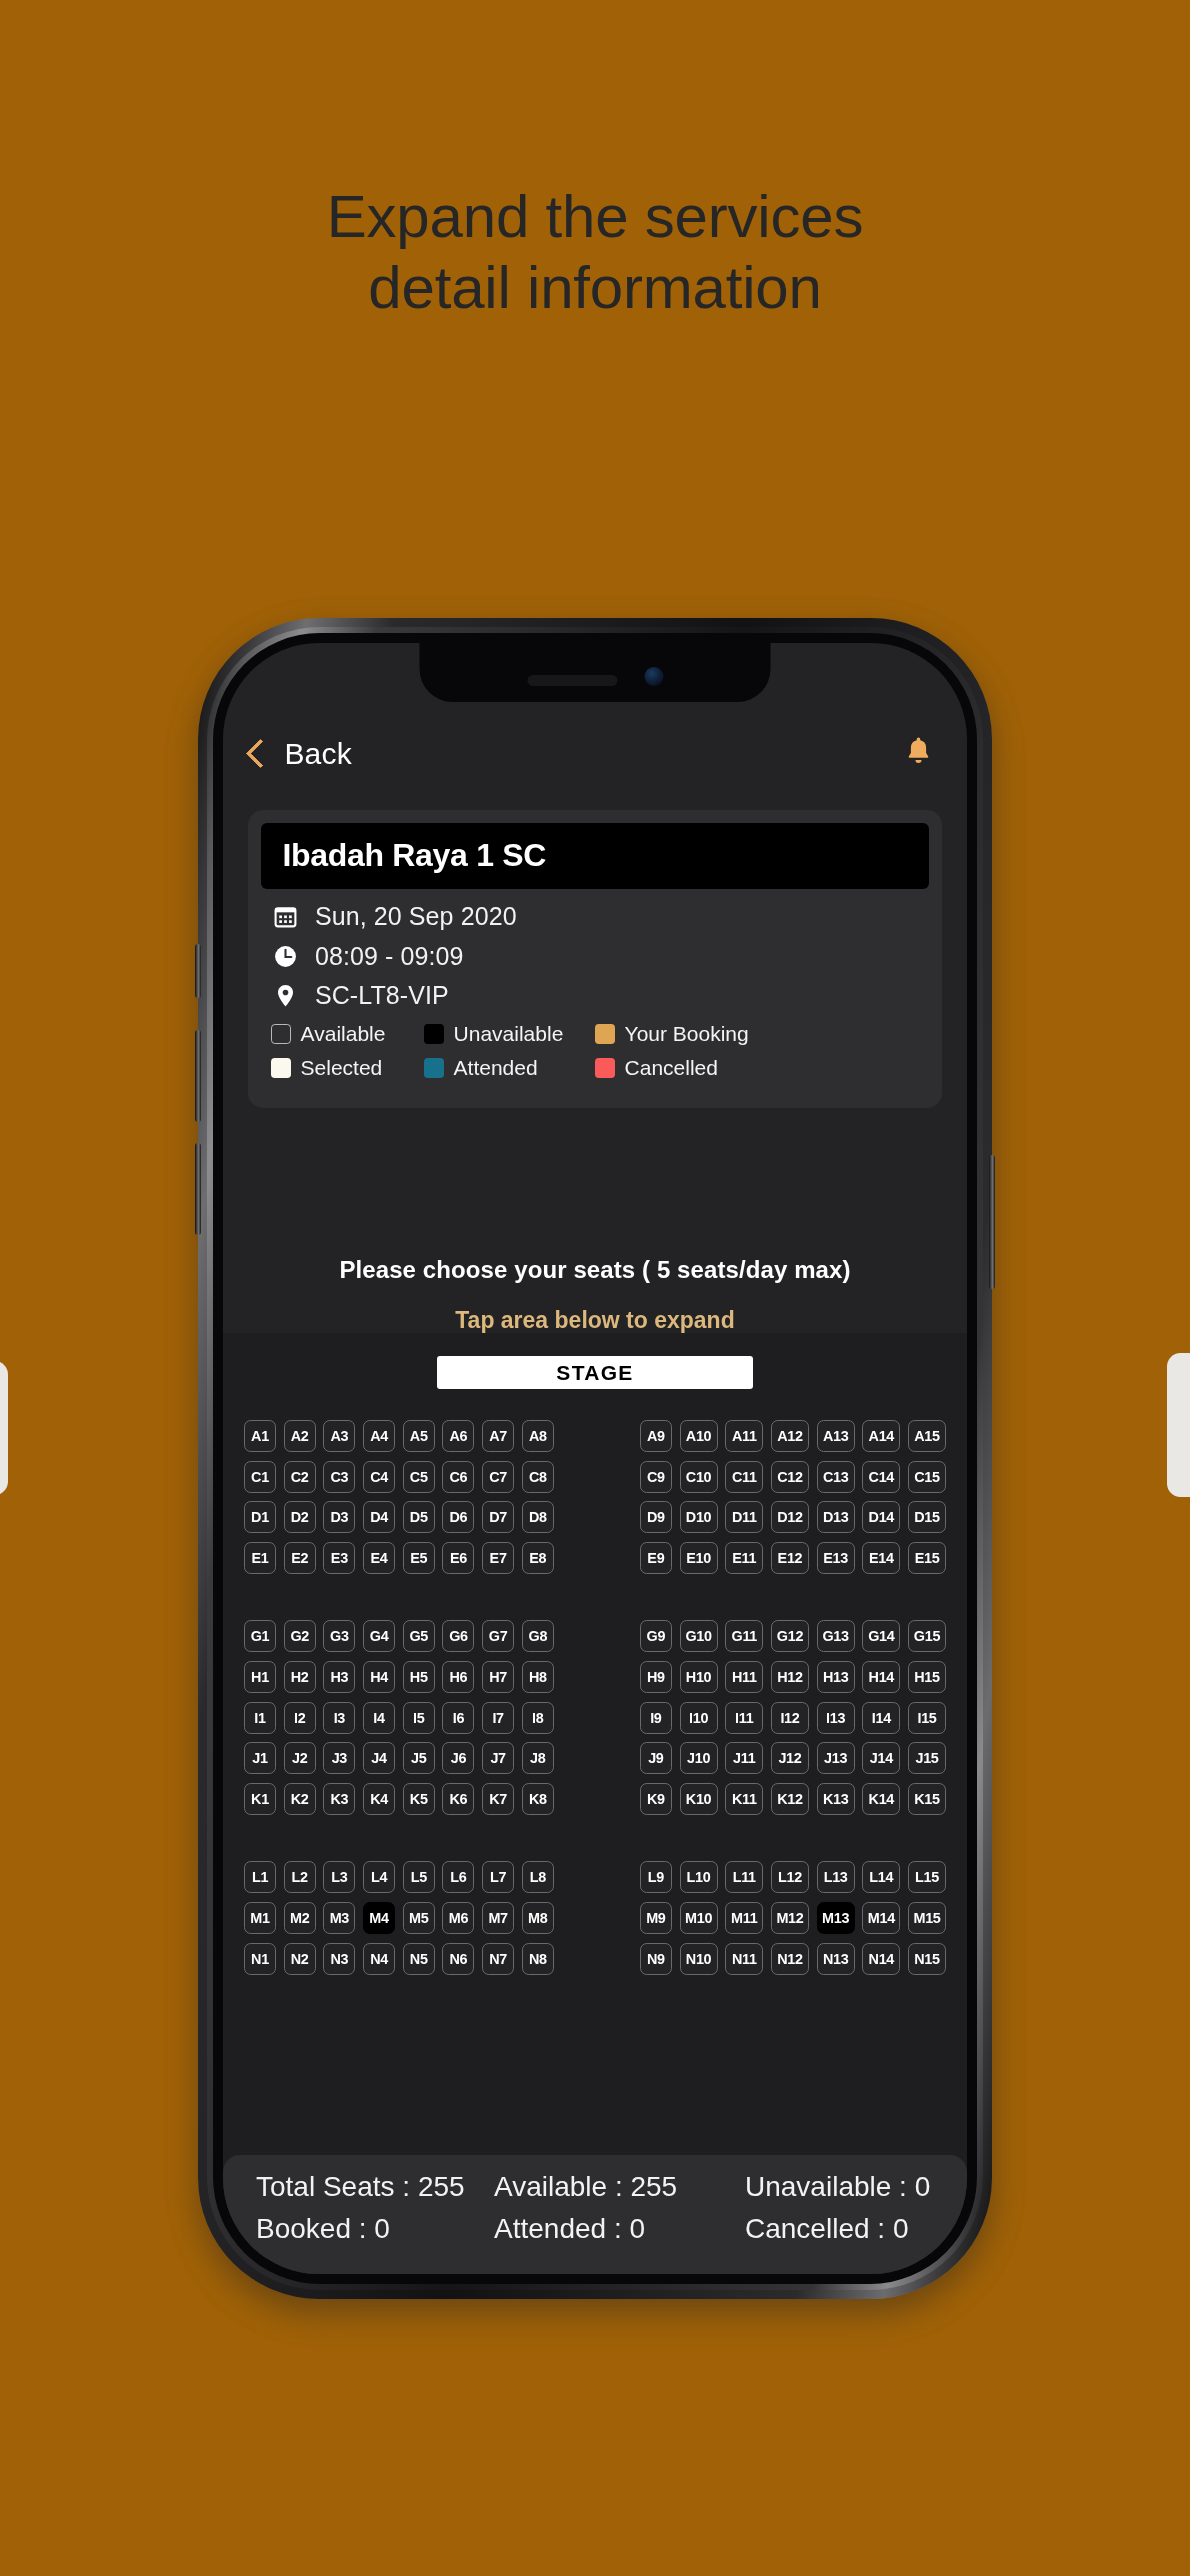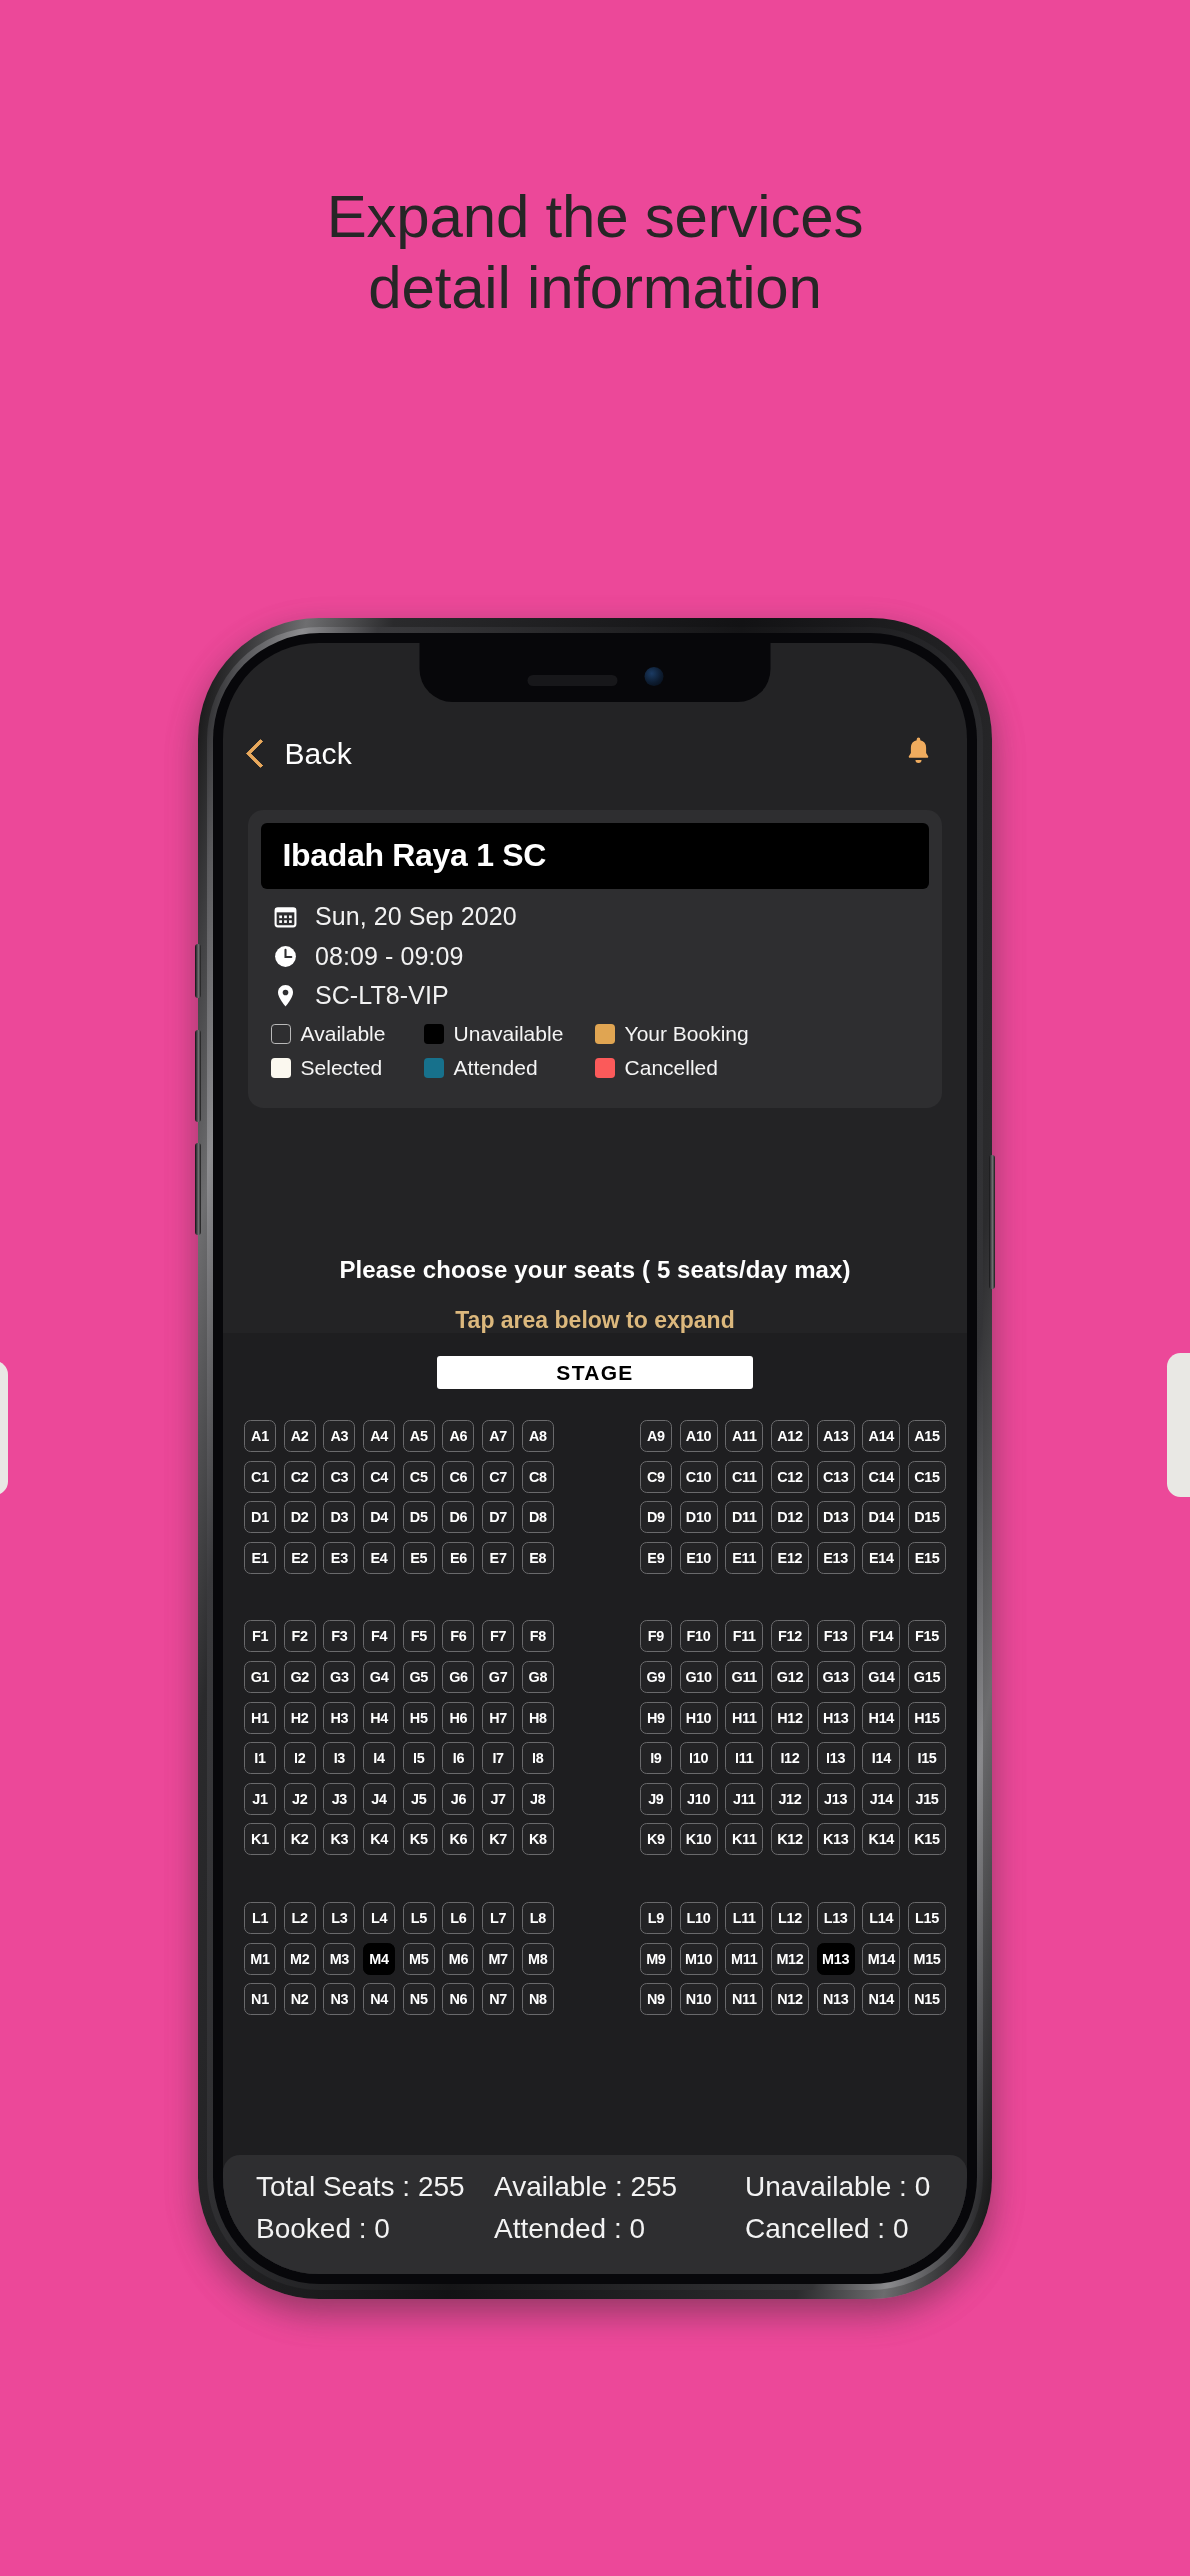--- a/index.html
+++ b/index.html
@@ -9,21 +9,21 @@
     height: 2576px;
     background: #f5f4ef;
     font-family: "Liberation Sans", "DejaVu Sans", sans-serif;
     overflow: hidden;
   }
 
   #page {
     position: relative;
     width: 1190px;
     height: 2576px;
-    background: #ec4899;
+    background: #a16207;
   }
 
   
   .edge-card {
     position: absolute;
     background: #e9e8e4;
     border-radius: 13.4px;
   }
   .edge-card.left  { left: -25px; top: 1361px; width: 33px; height: 134px; }
   .edge-card.right { right: -15.3px; top: 1353px; width: 38px; height: 144px; }
@@ -519,41 +519,20 @@
                 <div class="seat wide">E11</div>
                 <div class="seat wide">E12</div>
                 <div class="seat wide">E13</div>
                 <div class="seat wide">E14</div>
                 <div class="seat wide">E15</div>
               </div>
             </div>
             <div class="aisle"></div>
             <div class="seat-row">
               <div class="seat-block">
-                <div class="seat">F1</div>
-                <div class="seat">F2</div>
-                <div class="seat">F3</div>
-                <div class="seat">F4</div>
-                <div class="seat">F5</div>
-                <div class="seat">F6</div>
-                <div class="seat">F7</div>
-                <div class="seat">F8</div>
-              </div>
-              <div class="seat-block">
-                <div class="seat">F9</div>
-                <div class="seat wide">F10</div>
-                <div class="seat wide">F11</div>
-                <div class="seat wide">F12</div>
-                <div class="seat wide">F13</div>
-                <div class="seat wide">F14</div>
-                <div class="seat wide">F15</div>
-              </div>
-            </div>
-            <div class="seat-row">
-              <div class="seat-block">
                 <div class="seat">G1</div>
                 <div class="seat">G2</div>
                 <div class="seat">G3</div>
                 <div class="seat">G4</div>
                 <div class="seat">G5</div>
                 <div class="seat">G6</div>
                 <div class="seat">G7</div>
                 <div class="seat">G8</div>
               </div>
               <div class="seat-block">

